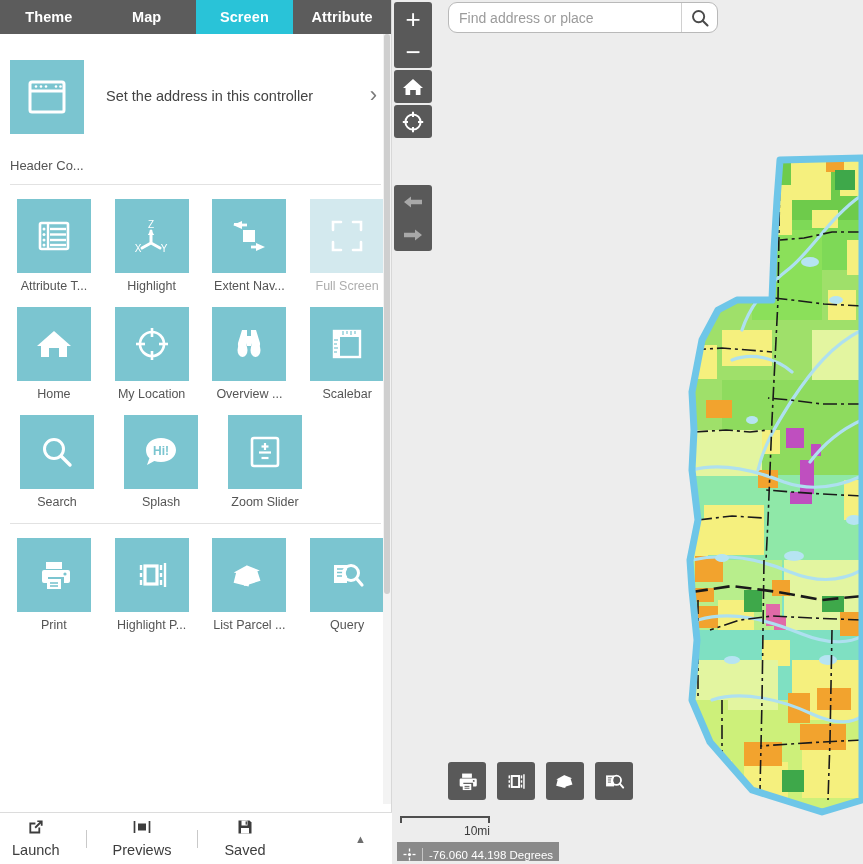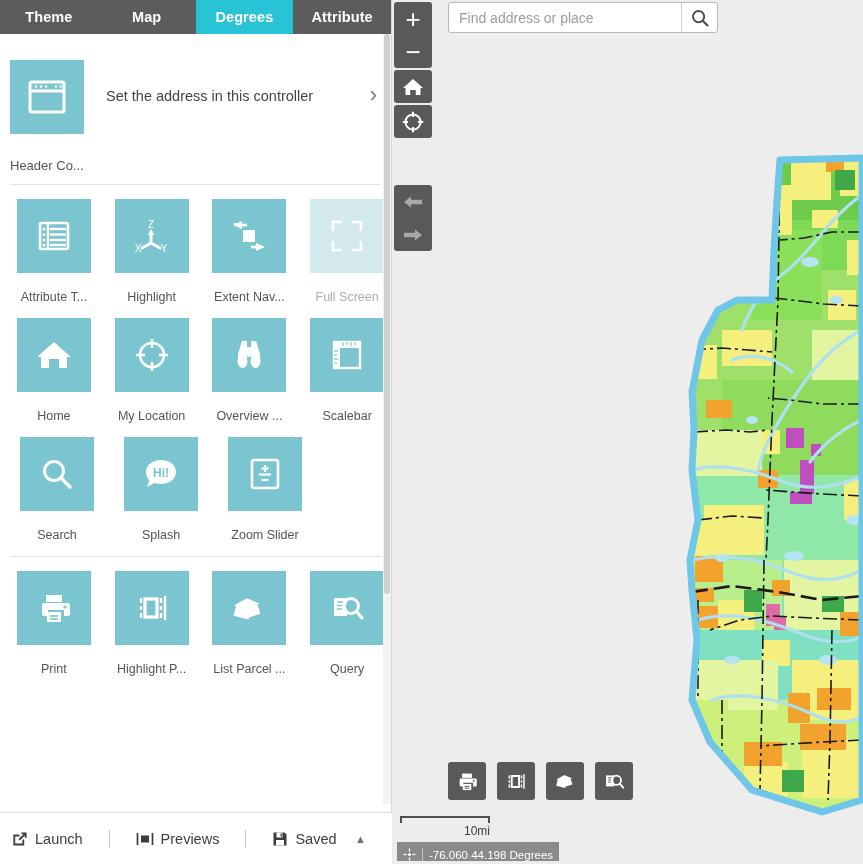--- a/index.html
+++ b/index.html
@@ -58,33 +58,33 @@
   .cell {
     width: 94px; margin-left: 10px; margin-bottom: 14px;
     display: flex; flex-direction: column; align-items: center;
   }
   .cell .tile {
     width: 74px; height: 74px; background: #7bc5d0;
     display: flex; align-items: center; justify-content: center;
   }
   .cell.disabled .tile { background: #d3e9ee; }
   .cell .label {
-    margin-top: 17px; font-size: 12.5px; color: #555;
+    margin-top: 6px; font-size: 12.5px; color: #555;
     white-space: nowrap; text-align: center;
   }
   .cell.disabled .label { color: #adadad; }
 
   
   #bottombar {
     position: absolute; left: 0; bottom: 0; width: 392px; height: 52px;
     border-top: 1px solid #dcdcdc; background: #fff;
     display: flex; align-items: center; padding: 0 12px;
     font-size: 14.5px; color: #3d3d3d;
   }
-  .bb-item { display: flex; align-items: center; gap: 7px; cursor: pointer; }
+  .bb-item { display: flex; align-items: center; gap: 7px; cursor: pointer; flex-direction: column; }
   .bb-sep { width: 1px; height: 18px; background: #c9c9c9; margin: 0 26px; }
   .bb-caret { margin-left: auto; color: #6d6d6d; font-size: 11px; padding-right:14px; }
 
   
   #panel-scrollbar {
     position: absolute; right: 0px; top: 34px; width: 8px; height: 770px;
     background: #f3f3f3;
   }
   #panel-scrollbar .thumb {
     position: absolute; top: 0; left: 1px; width: 6px; height: 560px;
@@ -110,21 +110,21 @@
   #zoom-group { left: 2px; top: 2px; }
   #home-group { left: 2px; top: 70px; }
   #locate-group { left: 2px; top: 105px; }
   #extent-group { left: 2px; top: 185px; }
   .mc-btn.plus { font-size: 26px; line-height: 1; font-weight: 300; }
   .mc-btn.minus { font-size: 26px; line-height: 1; font-weight: 300; }
 
   
   #search-box {
     position: absolute; left: 56px; top: 2px; width: 270px; height: 31px;
-    background: #fff; border: 1px solid #b9b9b9; border-radius: 3px;
+    background: #fff; border: 1px solid #b9b9b9; border-radius: 9px;
     display: flex; align-items: stretch;
   }
   #search-input {
     flex: 1; border: 0; outline: 0; padding: 0 10px; font-size: 14px;
     color: #333; background: transparent;
     font-family: "Liberation Sans", sans-serif;
   }
   #search-input::placeholder { color: #9b9b9b; }
   #search-btn {
     width: 36px; border-left: 1px solid #d0d0d0;
@@ -172,21 +172,21 @@
   <div id="left-panel">
 
     <div id="tabbar">
       <div class="tab">
           <span>Theme</span>
         </div>
       <div class="tab">
           <span>Map</span>
         </div>
       <div class="tab active">
-          <span>Degrees</span>
+          <span>Screen</span>
         </div>
       <div class="tab">
           <span>Attribute</span>
         </div>
     </div>
 
     <div id="header-controller">
       <div class="hc-tile-wrap">
         <div class="hc-tile">
           <span>

